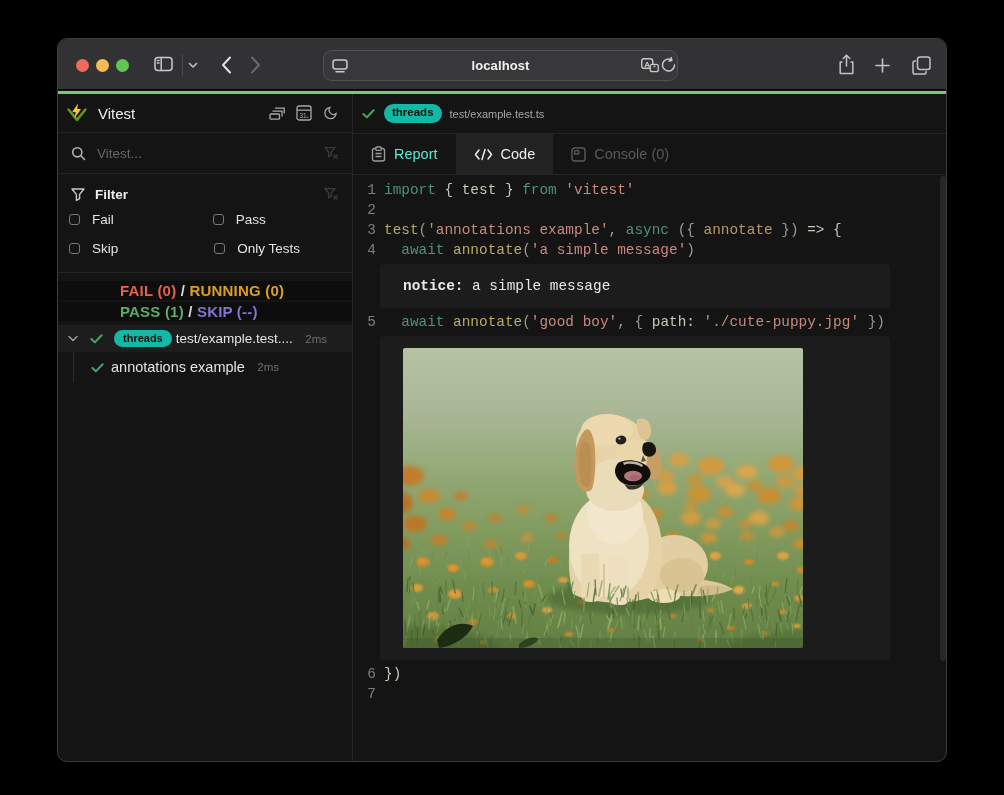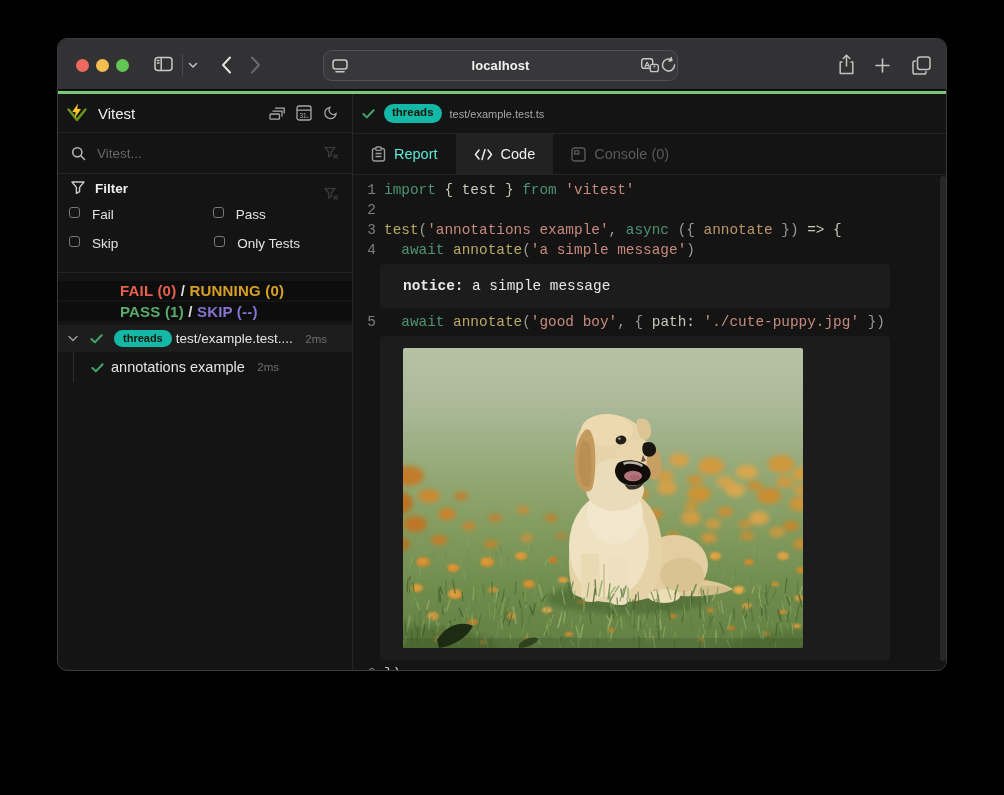--- a/index.html
+++ b/index.html
@@ -1,31 +1,31 @@
 <!DOCTYPE html>
 <html><head><meta charset="utf-8"><style>
 *{margin:0;padding:0;box-sizing:border-box}
 html,body{width:1004px;height:795px;background:#000;font-family:"Liberation Sans",sans-serif;overflow:hidden}
-.window{position:absolute;left:57px;top:38px;width:890px;height:633px;background:#141414;border:1px solid #3c3c3e;border-radius:10px;overflow:hidden;transform:translateZ(0)}
+.window{position:absolute;left:57px;top:38px;width:890px;height:724px;background:#141414;border:1px solid #3c3c3e;border-radius:10px;overflow:hidden;transform:translateZ(0)}
 .titlebar{position:absolute;left:0;top:0;width:100%;height:51px;background:#323234;border-bottom:1px solid #0a0a0a}
 .greenline{position:absolute;left:0;top:52px;width:100%;height:3px;background:#79c877}
 .tl{position:absolute;top:20px;width:13px;height:13px;border-radius:50%}
 .addr{position:absolute;left:265px;top:11px;width:355px;height:31px;background:#38383a;border:1px solid #515153;border-radius:9px}
 .addr .host{position:absolute;left:0;right:0;top:0;bottom:0;display:flex;align-items:center;justify-content:center;color:#f2f2f2;font-size:13px;font-weight:700;letter-spacing:.1px}
 .tbico{position:absolute;color:#c9c9c9}
 .body{position:absolute;left:0;top:55px;right:0;bottom:0;display:flex}
 .sidebar{width:295px;min-width:295px;border-right:1px solid #262626;position:relative}
 .main{flex:1;position:relative}
 .hdr{height:39px;border-bottom:1px solid #242424;display:flex;align-items:center;position:relative}
 .srow{height:41px;border-bottom:1px solid #242424;display:flex;align-items:center;position:relative}
 .vtitle{color:#ededed;font-size:15px;font-weight:500;margin-left:10px}
 .sic{position:absolute;top:50%;transform:translateY(-50%);color:#a8a8a8}
 .search{color:#66666b;font-size:13.5px;margin-left:11px}
 .filterblk{border-bottom:1px solid #242424;padding:7px 0 11px 0;position:relative}
-.frow{display:flex;height:26px;position:relative}
+.frow{display:flex;align-items:center;height:26px;position:relative}
 .flabel{color:#ededed;font-size:13.5px;font-weight:700;margin-left:14px}
 .cb{width:11px;height:11px;border:1.5px solid #77777c;border-radius:3px;background:transparent}
 .cblbl{color:#e2e2e4;font-size:13.5px;margin-left:12px}
 .sumrow{height:19px;background:#0d0d0d;display:flex;align-items:center;font-size:15px;font-weight:700;padding-left:62px;letter-spacing:.2px}
 .sumrow span{white-space:pre}
 .trow{display:flex;align-items:center;position:relative}
 .pill{background:#14b8a6;color:#16160a;border-radius:10px;font-size:11px;font-weight:700;padding:2.5px 9px 3.5px;line-height:1}
 .fname{color:#e4e4e6;font-size:13.5px;margin-left:4px;white-space:nowrap}
 .ms{color:#6e6e73;font-size:11.5px;margin-left:12.5px}
 .mtop{height:40px;border-bottom:1px solid #242424;display:flex;align-items:center;position:relative}

